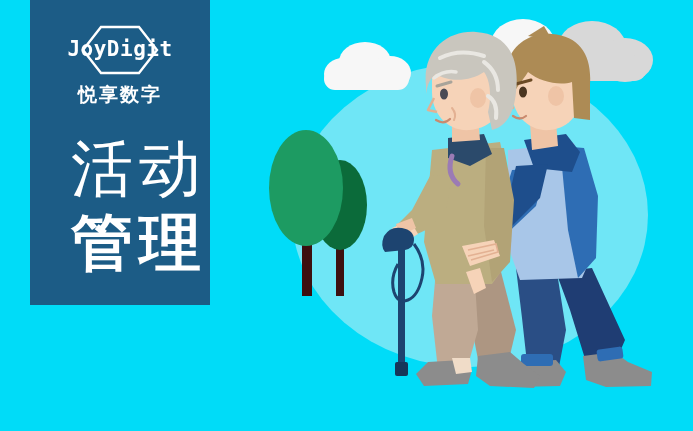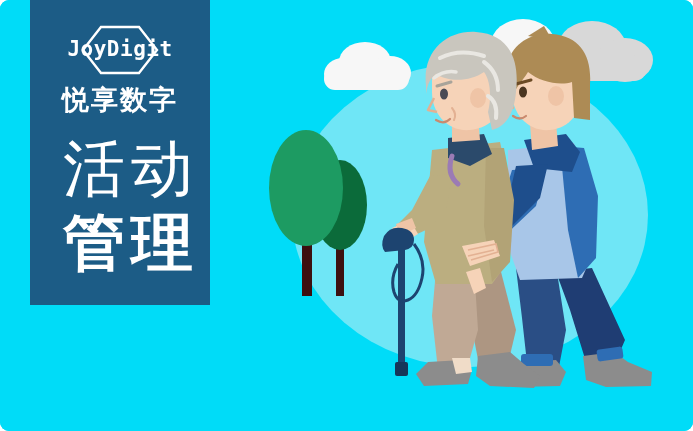--- a/index.html
+++ b/index.html
@@ -7,21 +7,20 @@
     padding: 0;
     background: #ffffff;
   }
   #stage {
     position: relative;
     width: 693px;
     height: 431px;
     overflow: hidden;
     font-family: "Liberation Sans", sans-serif;
     background: #00DCF8;
-    border-radius: 9px;
   }
   #bg-cyan {
     position: absolute;
     inset: 0;
     background: #00DCF8;
   }
   
   #left-panel {
     position: absolute;
     left: 30px;
@@ -58,28 +57,28 @@
     color: #ffffff;
     font-family: "DejaVu Sans Mono", monospace;
     font-size: 21px;
     font-weight: bold;
     letter-spacing: 0.5px;
     line-height: 26px;
   }
   #logo-cn {
     margin-top: 6px;
     color: #ffffff;
-    font-size: 27px;
+    font-size: 19px;
     font-weight: bold;
     letter-spacing: 2px;
     font-family: "DejaVu Sans", sans-serif;
   }
   #title-block {
     position: absolute;
-    left: 8px;
+    left: 16px;
     top: 132px;
     width: 180px;
     text-align: center;
   }
   .title-line {
     color: #ffffff;
     font-family: "DejaVu Sans", sans-serif;
     font-size: 62px;
     line-height: 74px;
     letter-spacing: 6px;

